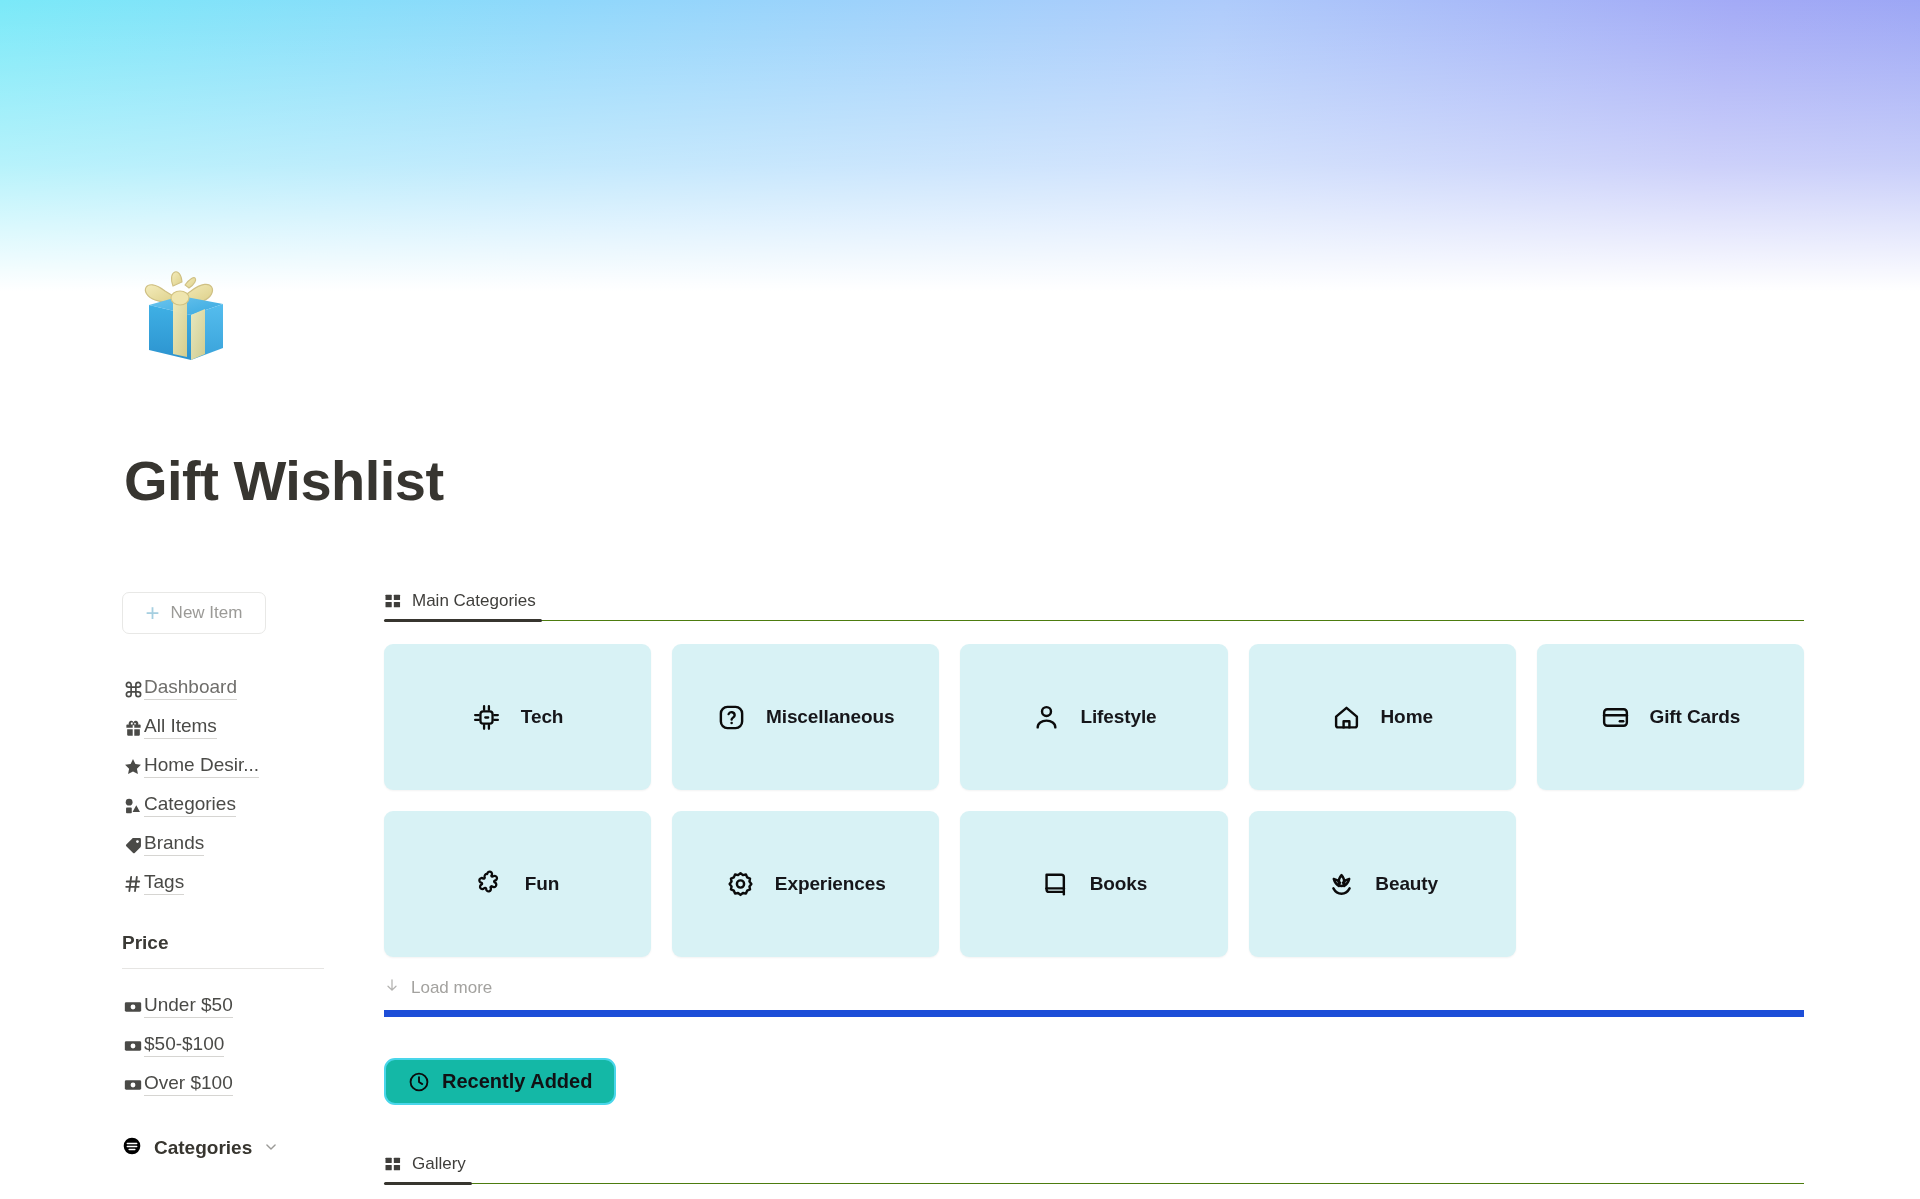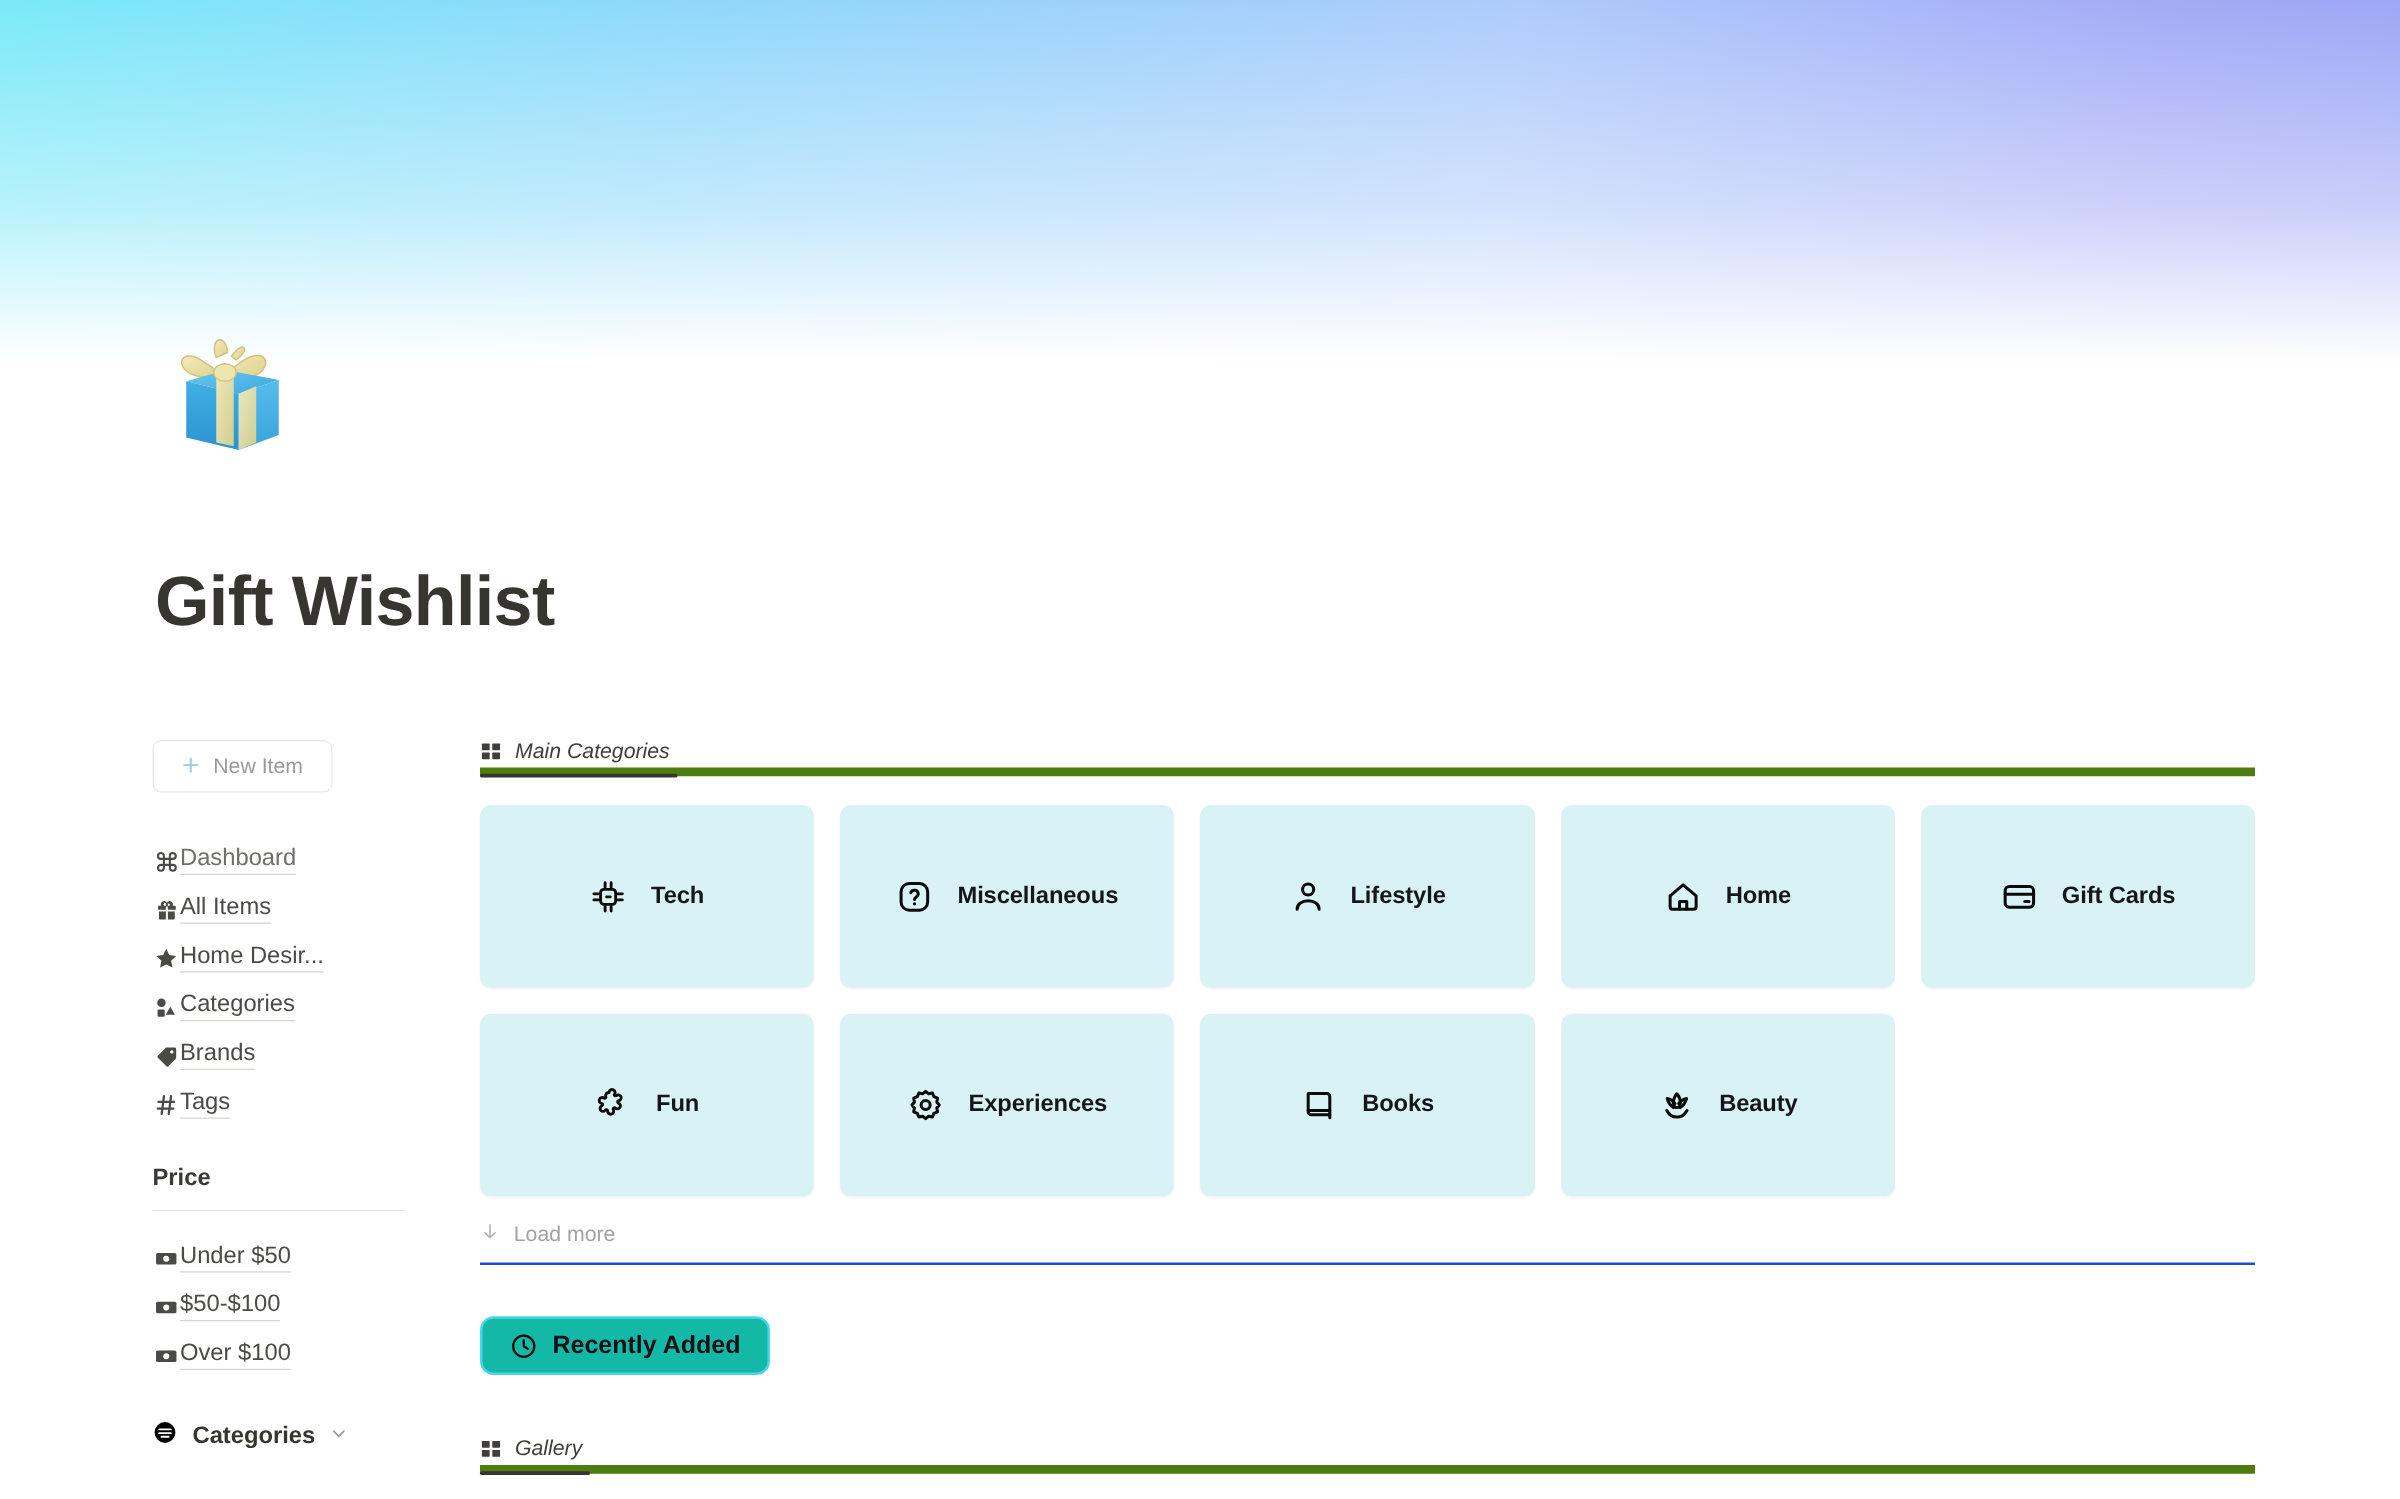--- a/index.html
+++ b/index.html
@@ -145,22 +145,21 @@
     position: absolute;
     left: 384px;
     top: 580px;
     width: 1420px;
   }
 
   
   .tabstrip {
     position: relative;
     height: 41px;
-    border-bottom: 7px solid #4d7c0f;
-    font-style: italic;
+    border-bottom: 1px solid #4d7c0f;
   }
   .tab {
     display: inline-flex;
     align-items: center;
     gap: 10px;
     height: 41px;
     padding: 0 6px 0 0;
     font-size: 17px;
     color: #3f3e3b;
     cursor: pointer;
@@ -213,21 +212,21 @@
   
   .load-more {
     margin-top: 20px;
     display: flex;
     align-items: center;
     gap: 11px;
     font-size: 17px;
     color: #a3a29f;
     cursor: pointer;
     width: 1420px;
-    border-bottom: 2px solid #1d4ed8;
+    border-bottom: 7px solid #1d4ed8;
     padding-bottom: 12px;
   }
   .load-more .arrow { font-size: 17px; color: #b3b2b0; }
 
   
   .pill {
     margin-top: 41px;
     display: inline-flex;
     align-items: center;
     gap: 12px;

